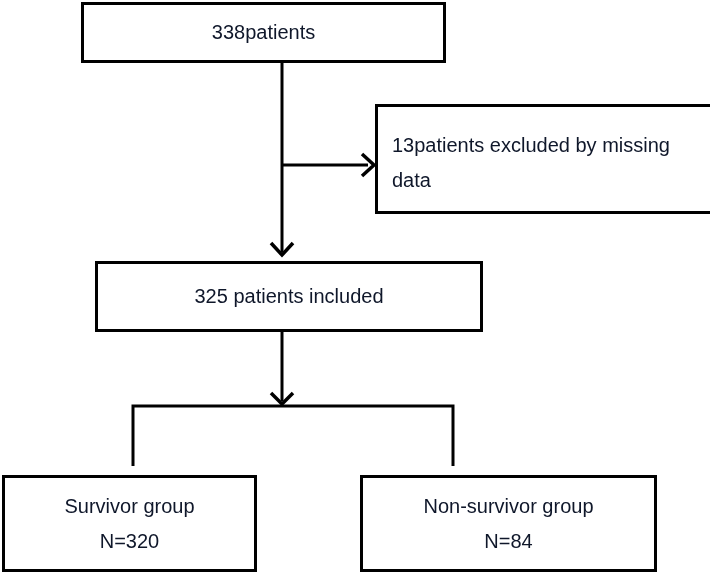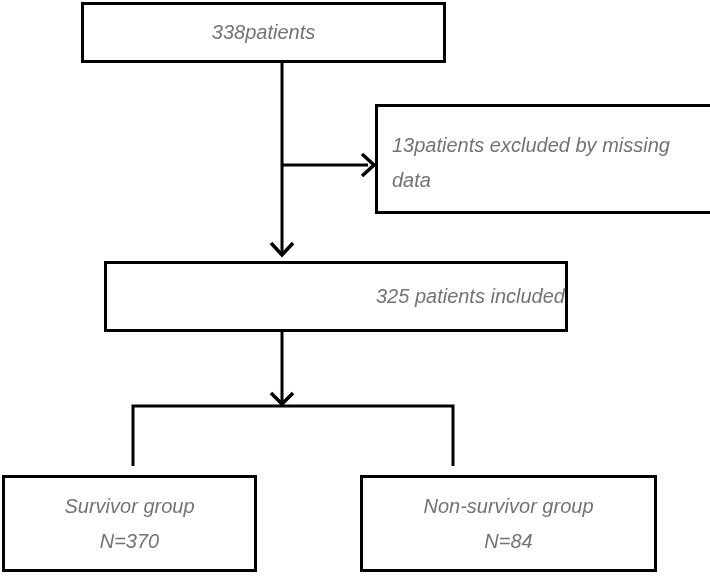--- a/index.html
+++ b/index.html
@@ -16,38 +16,37 @@
     color: #000000;
     overflow: hidden;
   }
   .node {
     position: absolute;
     border: 3px solid #000000;
     background: #ffffff;
     box-sizing: border-box;
     font-size: 20px;
     line-height: 35px;
-    color: #737373;
-    font-style: italic;
+    color: #0f172a;
   }
   .node.centered {
     display: flex;
     flex-direction: column;
     align-items: center;
     justify-content: center;
     text-align: center;
   }
   .node .line {
     display: block;
     white-space: nowrap;
   }
   #node-total      { left: 81px;  top: 2px;   width: 365px; height: 61px; }
   #node-excluded   { left: 375px; top: 104px; width: 360px; height: 110px;
                      padding: 21px 0 0 14px; }
-  #node-included   { left: 104px;  top: 261px; width: 464px; height: 71px; align-items: flex-end; }
+  #node-included   { left: 95px;  top: 261px; width: 388px; height: 71px; }
   #node-survivor   { left: 2px;   top: 475px; width: 255px; height: 97px; }
   #node-nonsurvivor{ left: 360px; top: 475px; width: 297px; height: 97px; }
 
   #connectors {
     position: absolute;
     left: 0; top: 0;
     width: 710px;
     height: 576px;
     pointer-events: none;
   }
@@ -93,21 +92,21 @@
     <span class="line">13patients excluded by missing</span>
     <span class="line">data</span>
   </div>
 
   <div class="node centered" id="node-included">
     <span class="line">325 patients included</span>
   </div>
 
   <div class="node centered" id="node-survivor">
     <span class="line">Survivor group</span>
-    <span class="line">N=370</span>
+    <span class="line">N=320</span>
   </div>
 
   <div class="node centered" id="node-nonsurvivor">
     <span class="line">Non-survivor group</span>
     <span class="line">N=84</span>
   </div>
 
 </div>
 
 </body></html>

